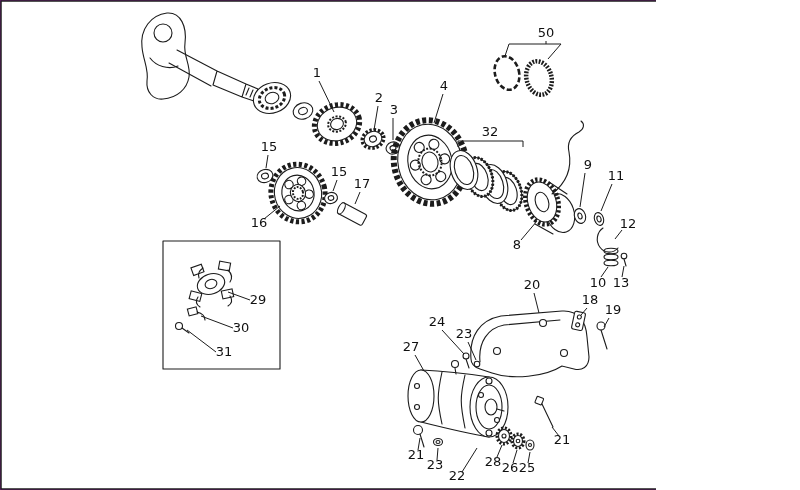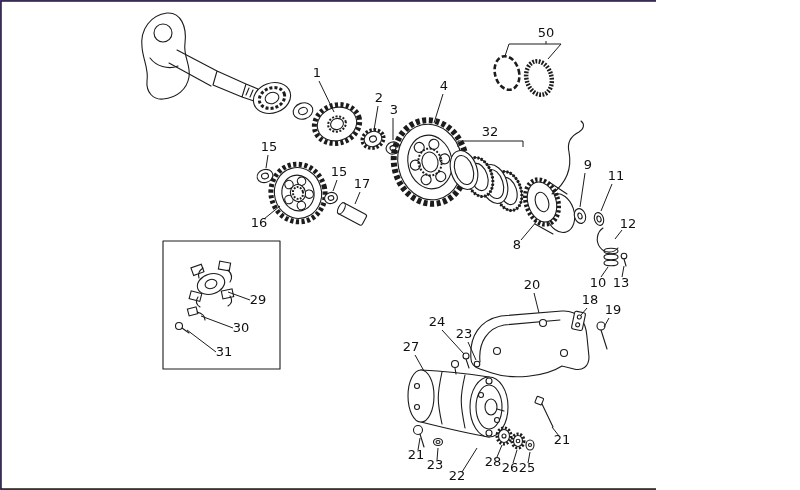--- a/index.html
+++ b/index.html
@@ -1,16 +1,16 @@
 <!DOCTYPE html>
 <html><head>
 <meta charset="utf-8">
 <style>
   html,body{margin:0;padding:0;background:#ffffff;}
-  .stage{position:relative;width:656px;height:490px;background:#8b5cf6;overflow:hidden;}
+  .stage{position:relative;width:656px;height:490px;background:#a21caf;overflow:hidden;}
   svg{display:block;}
   .ln{fill:none;stroke:#1c1c1c;stroke-width:1.1;stroke-linecap:round;stroke-linejoin:round;}
   .fw{fill:#ffffff;stroke:#1c1c1c;stroke-width:1.1;}
   .teeth{fill:none;stroke:#1c1c1c;}
   .ld{fill:none;stroke:#1c1c1c;stroke-width:1;}
   .num{font-family:"DejaVu Sans","Liberation Sans",sans-serif;font-size:13px;fill:#101010;text-anchor:middle;}
 </style>
 </head>
 <body>
 

